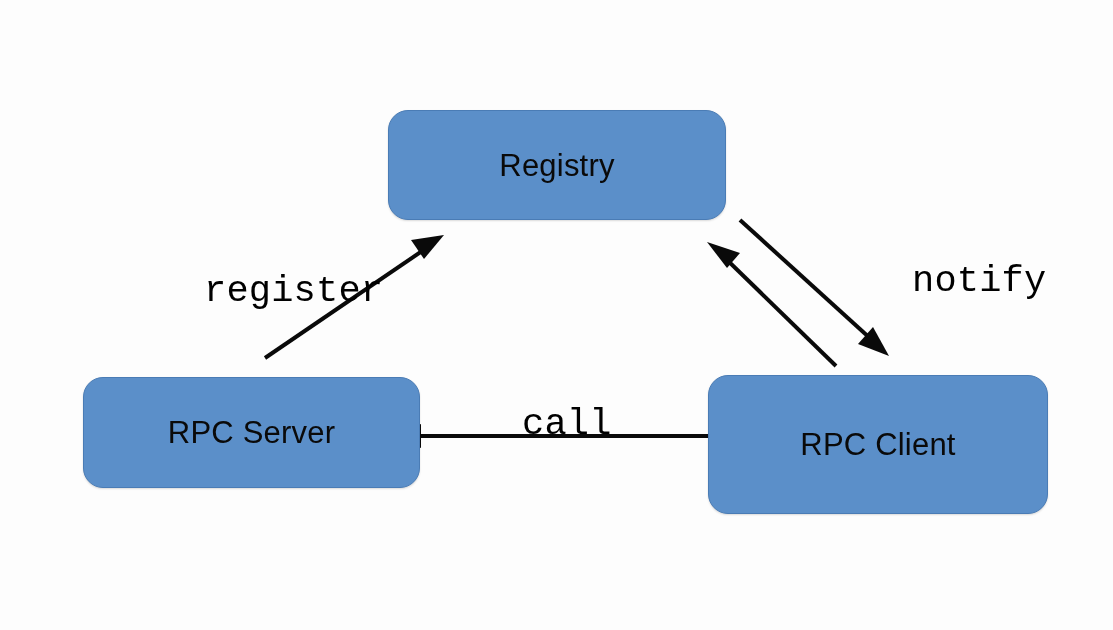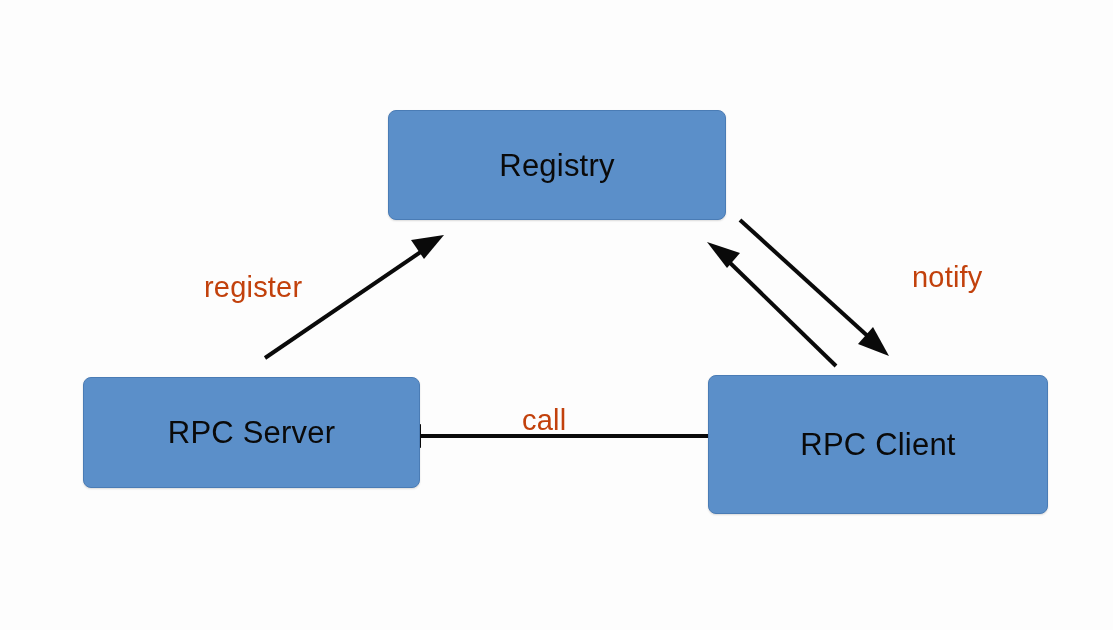--- a/index.html
+++ b/index.html
@@ -17,21 +17,21 @@
     width: 1113px;
     height: 630px;
     background: #fdfdfd;
     overflow: hidden;
   }
   .node {
     position: absolute;
     box-sizing: border-box;
     background: #5b8fc9;
     border: 1px solid #4a7cb5;
-    border-radius: 8px;
+    border-radius: 20px;
     display: flex;
     align-items: center;
     justify-content: center;
     box-shadow: 0 1px 2px rgba(0,0,0,0.14);
   }
   .node-label {
     color: #0a0a0a;
     font-size: 31px;
     font-weight: 400;
     line-height: 1;
@@ -55,25 +55,26 @@
     stroke-width: 4;
     fill: none;
     stroke-linecap: butt;
   }
   .arrow-head {
     fill: #0a0a0a;
     stroke: none;
   }
   .edge-label {
     position: absolute;
-    color: #c2410c;
-    font-size: 29px;
+    color: #000000;
+    font-size: 37px;
     line-height: 1;
     white-space: nowrap;
     letter-spacing: 0.2px;
+    font-family: Liberation Mono, monospace;
   }
   #label-register  { left: 204px; top: 273px; }
   #label-subscribe { left: 607px; top: 316px; }
   #label-notify    { left: 912px; top: 263px; }
   #label-call      { left: 522px; top: 406px; }
 </style>
 </head>
 <body>
 
 <div id="canvas">

